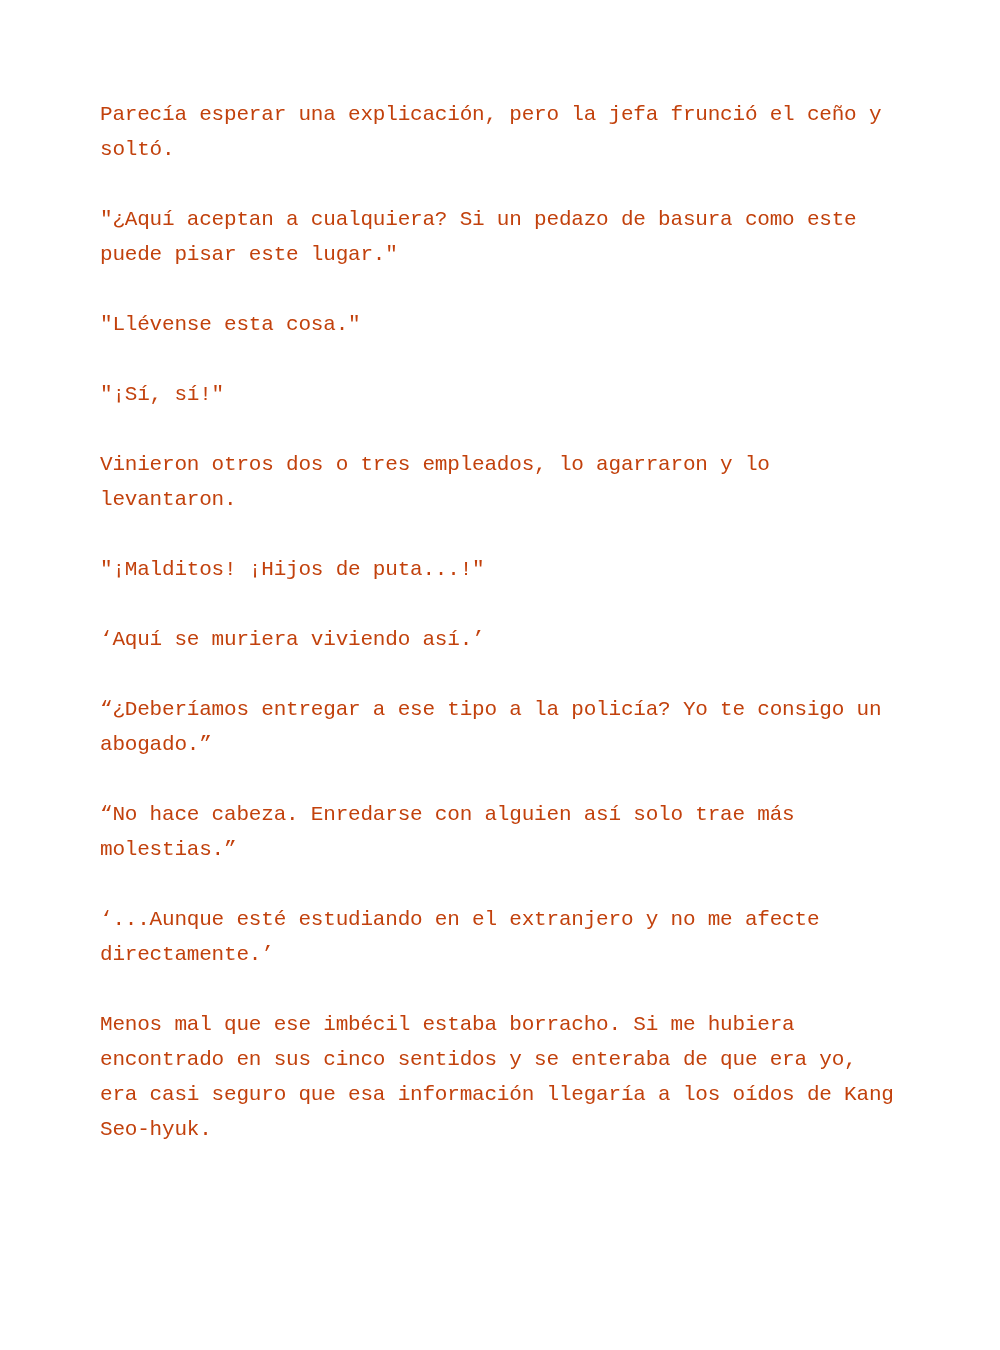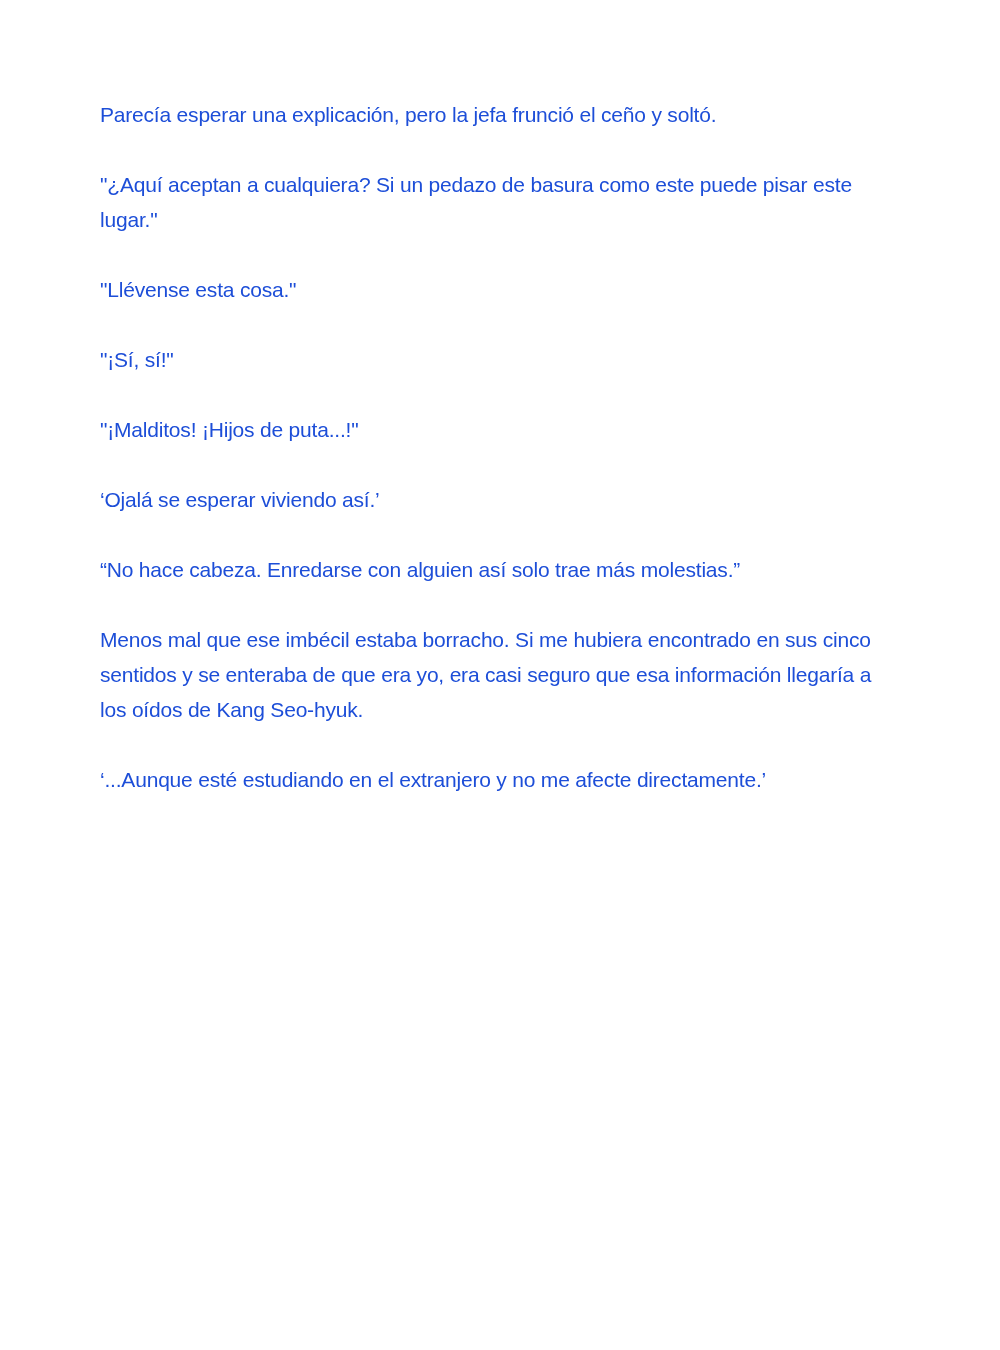--- a/index.html
+++ b/index.html
@@ -11,37 +11,39 @@
       width: 1000px;
       height: 1350px;
       overflow: hidden;
       position: relative;
     }
     .page {
       position: absolute;
       left: 100px;
       top: 97px;
       width: 800px;
-      color: #1d4ed8;
-      font-family: Liberation Sans, sans-serif;
+      color: #c2410c;
+      font-family: Liberation Mono, monospace;
       font-size: 21px;
       line-height: 35px;
       letter-spacing: -0.2px;
     }
     .para {
       margin: 0 0 35px 0;
       padding: 0;
     }
   </style>
 </head>
 <body>
 
 <div class="page">
   <p class="para">Parecía esperar una explicación, pero la jefa frunció el ceño y soltó.</p>
   <p class="para">"¿Aquí aceptan a cualquiera? Si un pedazo de basura como este puede pisar este lugar."</p>
   <p class="para">"Llévense esta cosa."</p>
   <p class="para">"¡Sí, sí!"</p>
+  <p class="para">Vinieron otros dos o tres empleados, lo agarraron y lo levantaron.</p>
   <p class="para">"¡Malditos! ¡Hijos de puta...!"</p>
-  <p class="para">‘Ojalá se esperar viviendo así.’</p>
+  <p class="para">‘Aquí se muriera viviendo así.’</p>
+  <p class="para">“¿Deberíamos entregar a ese tipo a la policía? Yo te consigo un abogado.”</p>
   <p class="para">“No hace cabeza. Enredarse con alguien así solo trae más molestias.”</p>
+  <p class="para">‘...Aunque esté estudiando en el extranjero y no me afecte directamente.’</p>
   <p class="para">Menos mal que ese imbécil estaba borracho. Si me hubiera encontrado en sus cinco sentidos y se enteraba de que era yo, era casi seguro que esa información llegaría a los oídos de Kang Seo-hyuk.</p>
-  <p class="para">‘...Aunque esté estudiando en el extranjero y no me afecte directamente.’</p>
 </div>
 
 </body></html>

